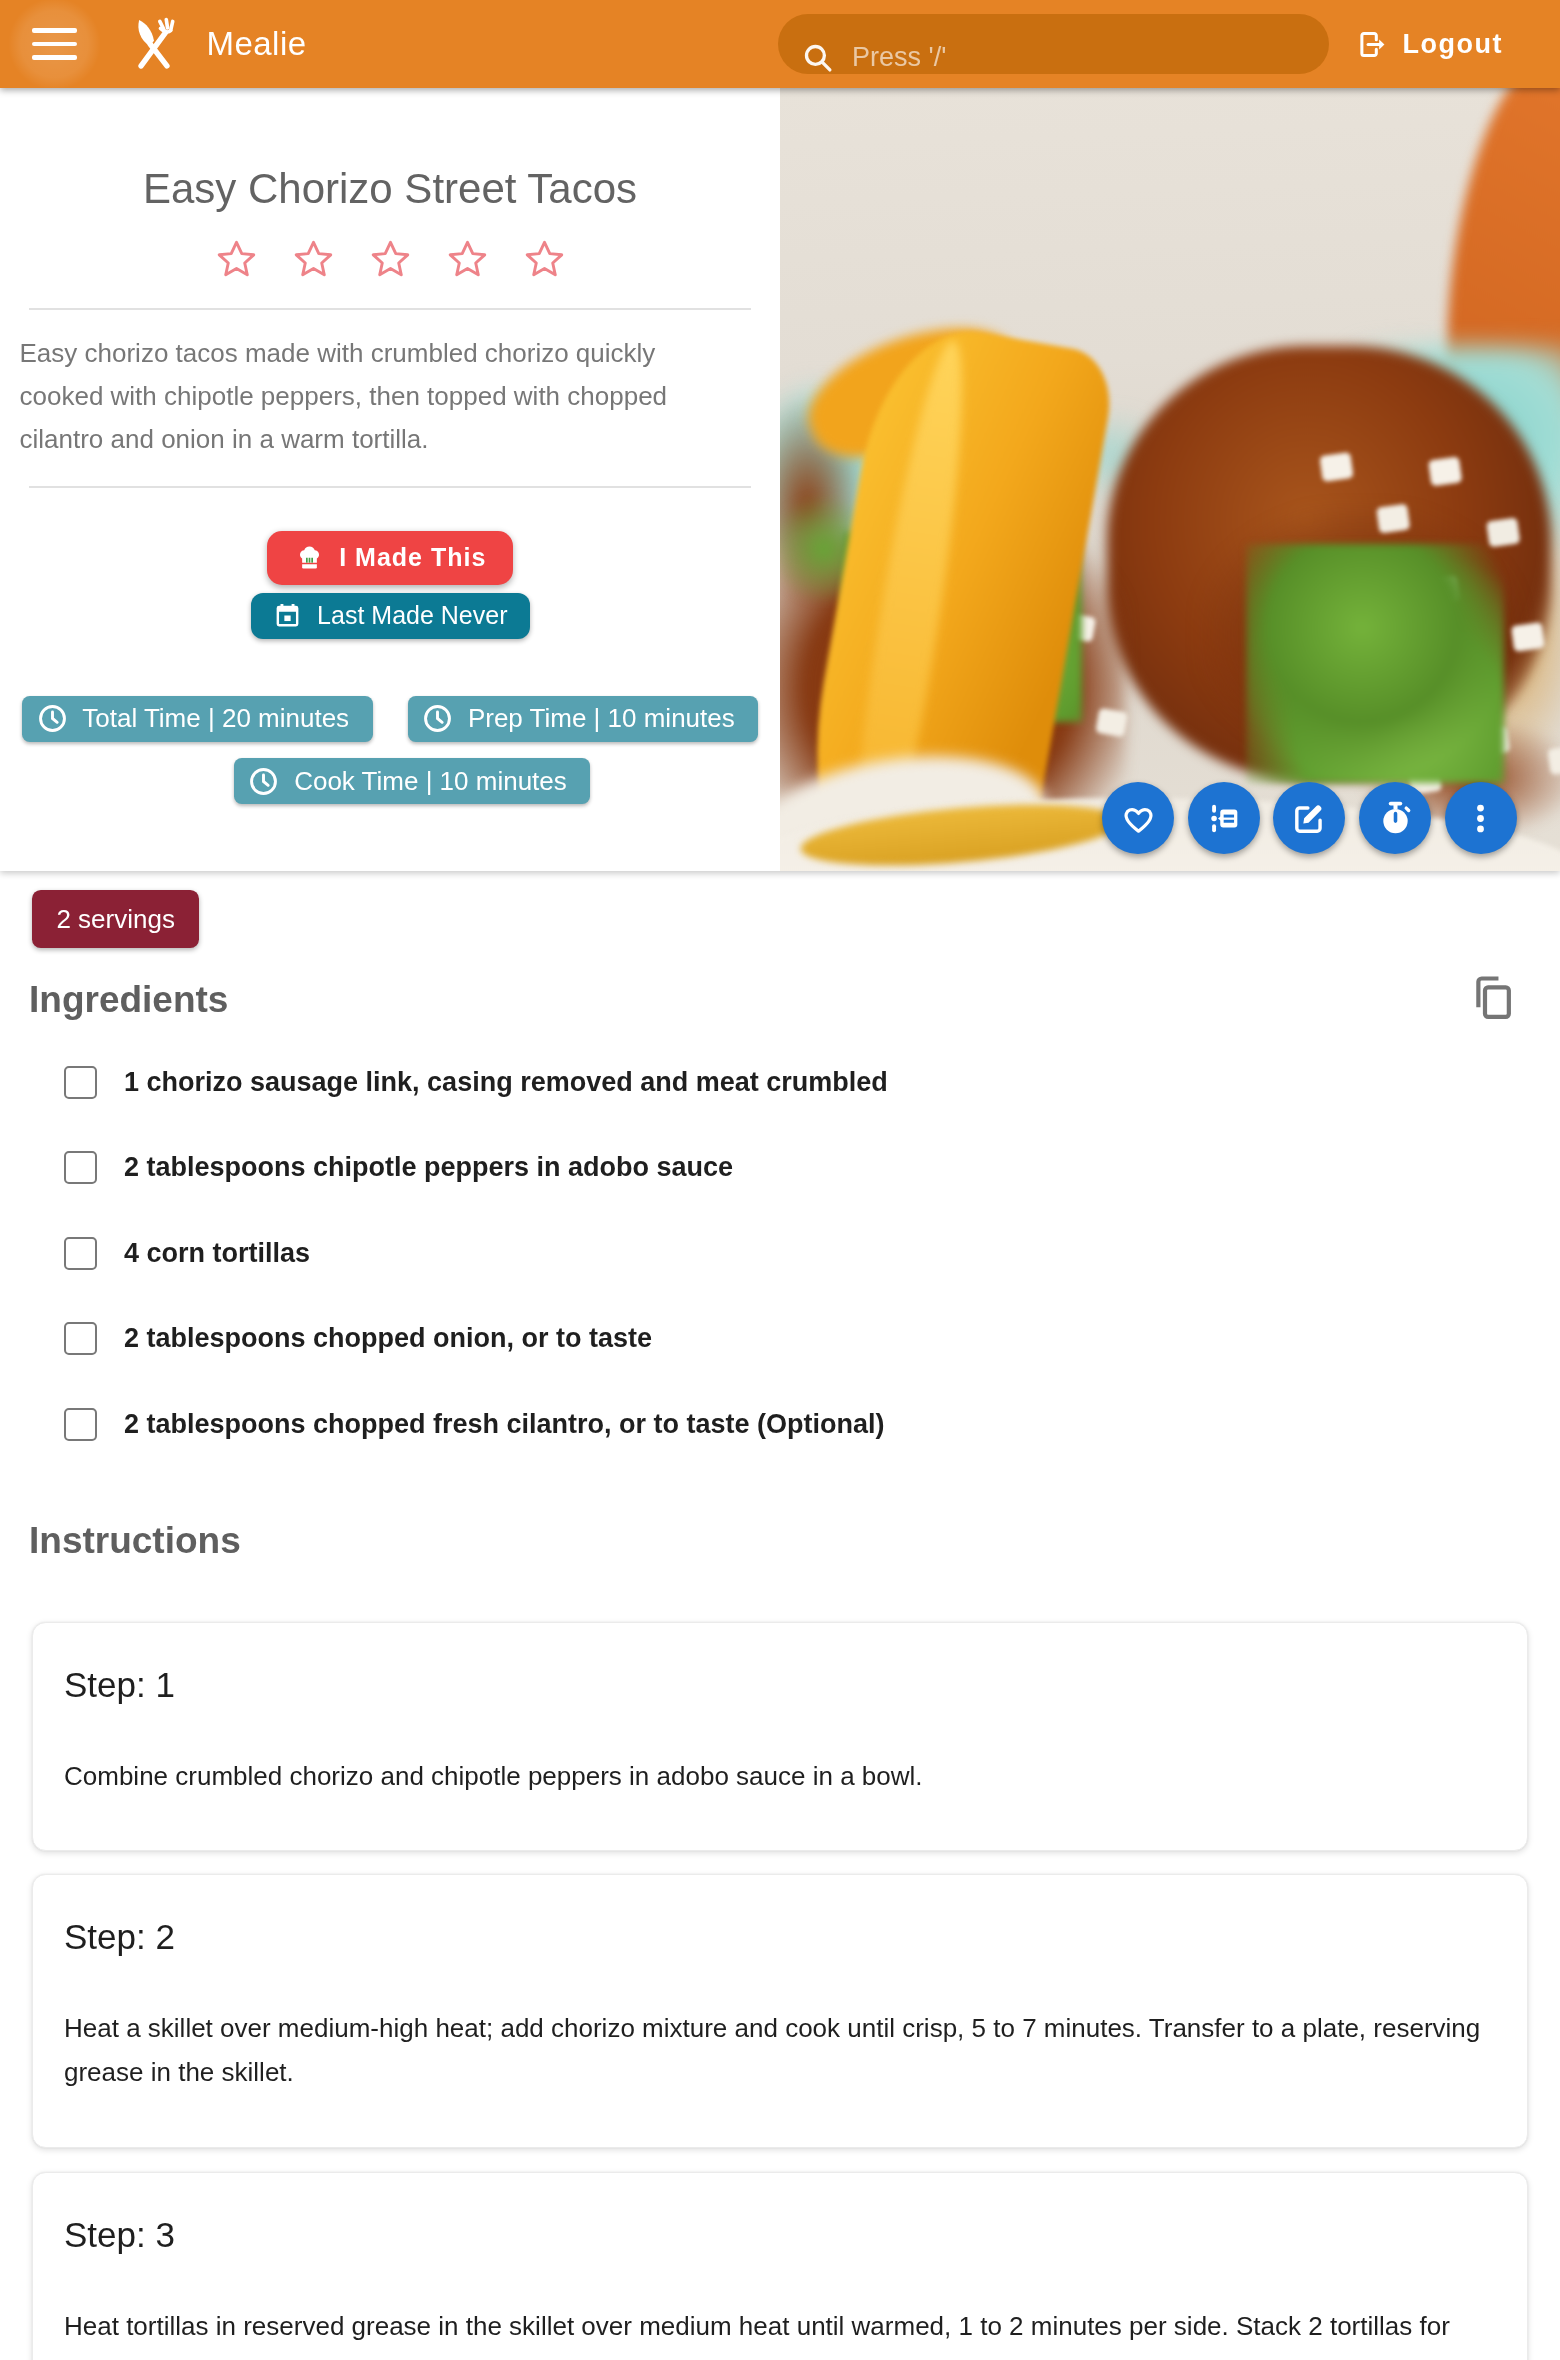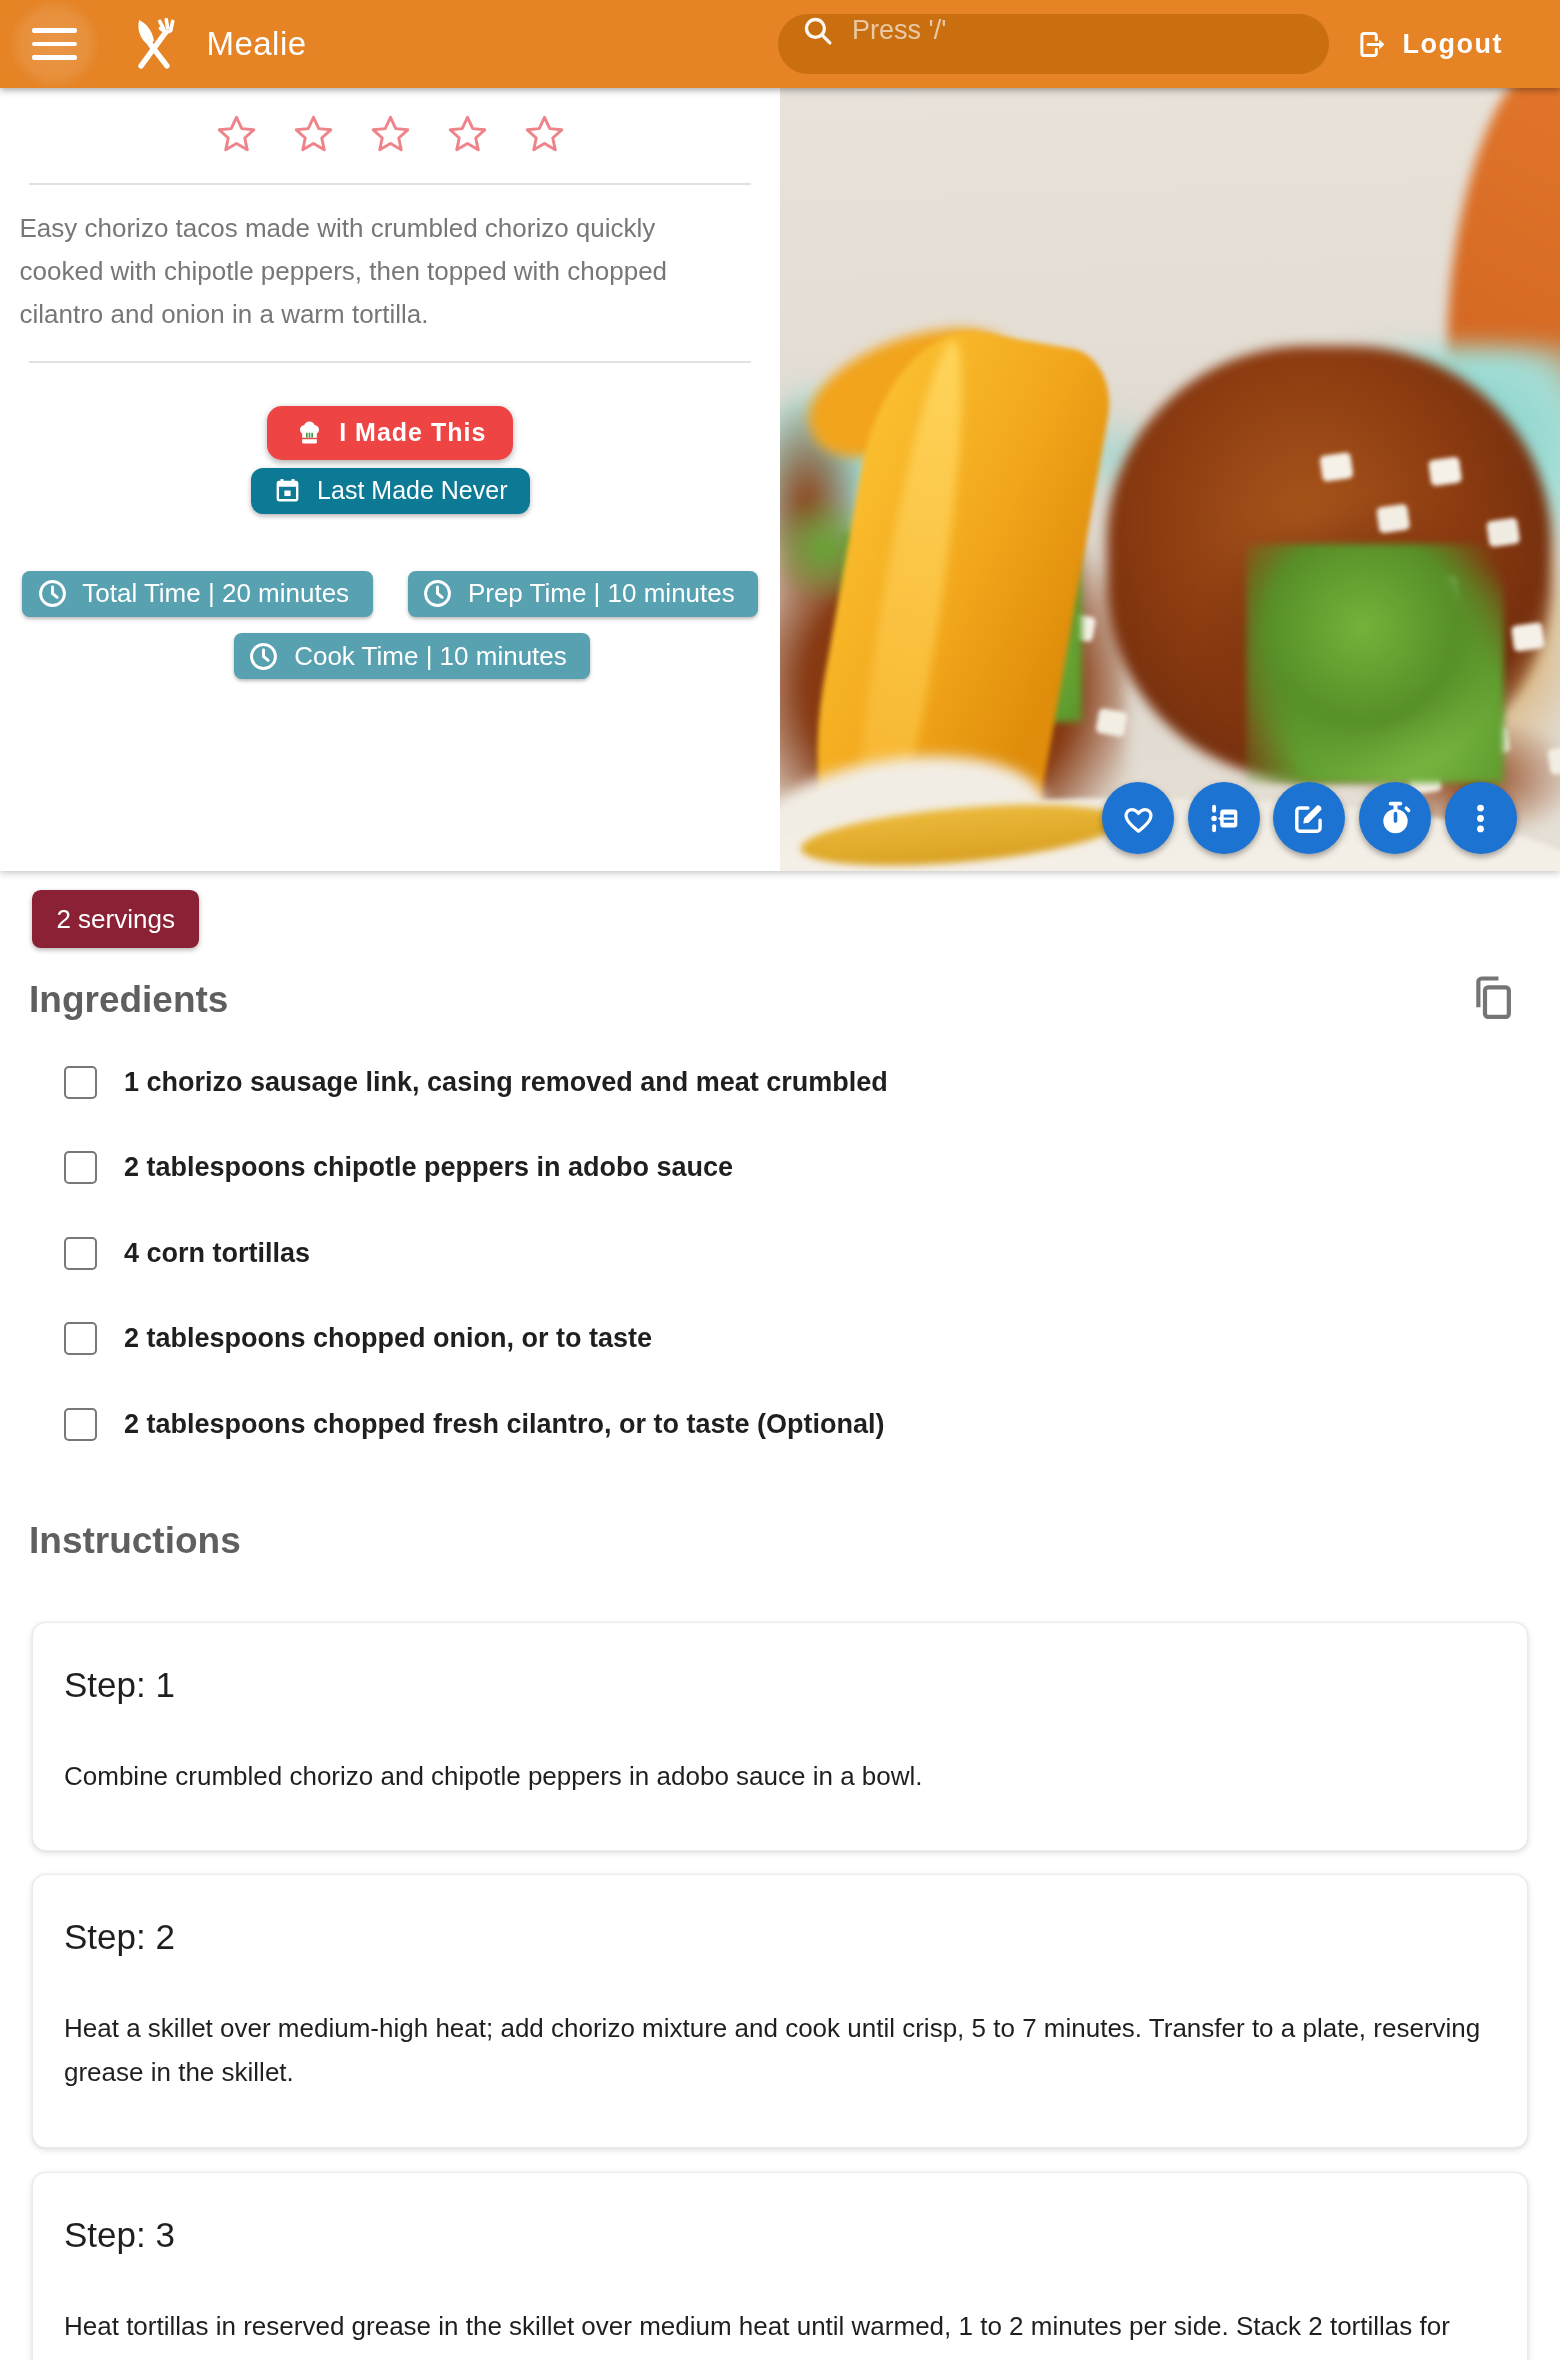--- a/index.html
+++ b/index.html
@@ -19,21 +19,21 @@
     position:relative; width:109px; height:88px; border:none; cursor:pointer;
     background:radial-gradient(circle at 50% 50%, rgba(255,255,255,.16) 0%, rgba(255,255,255,.10) 48%, rgba(255,255,255,0) 66%);
     display:flex; flex-direction:column; align-items:center; justify-content:center; gap:8.8px;
   }
   .menu-btn span { display:block; width:45px; height:4.9px; background:#fff; border-radius:2px; }
   .logo { width:70px; height:70px; margin-left:9.8px; display:flex; align-items:center; justify-content:center; }
   .logo svg { width:62px; height:62px; }
   .app-title { color:#fff; font-size:33px; font-weight:400; margin-left:17.6px; letter-spacing:0.5px; }
   .search-pill {
     position:absolute; left:778px; top:13.7px; width:551px; height:60px;
-    background:#c96f10; border-radius:30px; display:flex; align-items:flex-start; padding:0 19.5px 0 23.4px;
+    background:#c96f10; border-radius:30px; display:flex; align-items:flex-end; padding:0 19.5px 0 23.4px;
   }
   .search-pill svg { width:33px; height:33px; flex:0 0 auto; opacity:.95; }
   .search-input {
     flex:1; margin-left:15.6px; background:transparent; border:none; outline:none;
     color:#fff; font-size:27px; font-family:"Liberation Sans", sans-serif;
   }
   .search-input::placeholder { color:rgba(255,255,255,.62); }
   .logout-btn {
     position:absolute; right:51px; top:0; height:88px; border:none; background:transparent; cursor:pointer;
     display:flex; align-items:center; gap:14.6px; color:#fff;
@@ -208,20 +208,21 @@
         <path d="M15.5 8.5 V5.5 A1.5 1.5 0 0 0 14 4 H6.5 A1.5 1.5 0 0 0 5 5.5 v13 A1.5 1.5 0 0 0 6.5 20 H14 a1.5 1.5 0 0 0 1.5 -1.5 v-3"></path>
         <line x1="9.5" y1="12" x2="18" y2="12"></line>
         <polygon points="17.6,8.4 21.4,12 17.6,15.6" fill="#ffffff" stroke="none"></polygon>
       </svg>
       <span class="logout-label">Logout</span>
     </button>
   </div>
 
   <div class="hero">
     <div class="hero-left">
+      <h1 class="recipe-title">Easy Chorizo Street Tacos</h1>
 
       <div class="stars">
         <svg viewBox="0 0 24 24" fill="none" stroke="#ee8389" stroke-width="1.5" stroke-linejoin="round">
             <path d="M12 3.2 L14.7 9 L20.8 9.6 L16.2 13.8 L17.5 19.8 L12 16.6 L6.5 19.8 L7.8 13.8 L3.2 9.6 L9.3 9 Z"></path>
           </svg>
         <svg viewBox="0 0 24 24" fill="none" stroke="#ee8389" stroke-width="1.5" stroke-linejoin="round">
             <path d="M12 3.2 L14.7 9 L20.8 9.6 L16.2 13.8 L17.5 19.8 L12 16.6 L6.5 19.8 L7.8 13.8 L3.2 9.6 L9.3 9 Z"></path>
           </svg>
         <svg viewBox="0 0 24 24" fill="none" stroke="#ee8389" stroke-width="1.5" stroke-linejoin="round">
             <path d="M12 3.2 L14.7 9 L20.8 9.6 L16.2 13.8 L17.5 19.8 L12 16.6 L6.5 19.8 L7.8 13.8 L3.2 9.6 L9.3 9 Z"></path>

